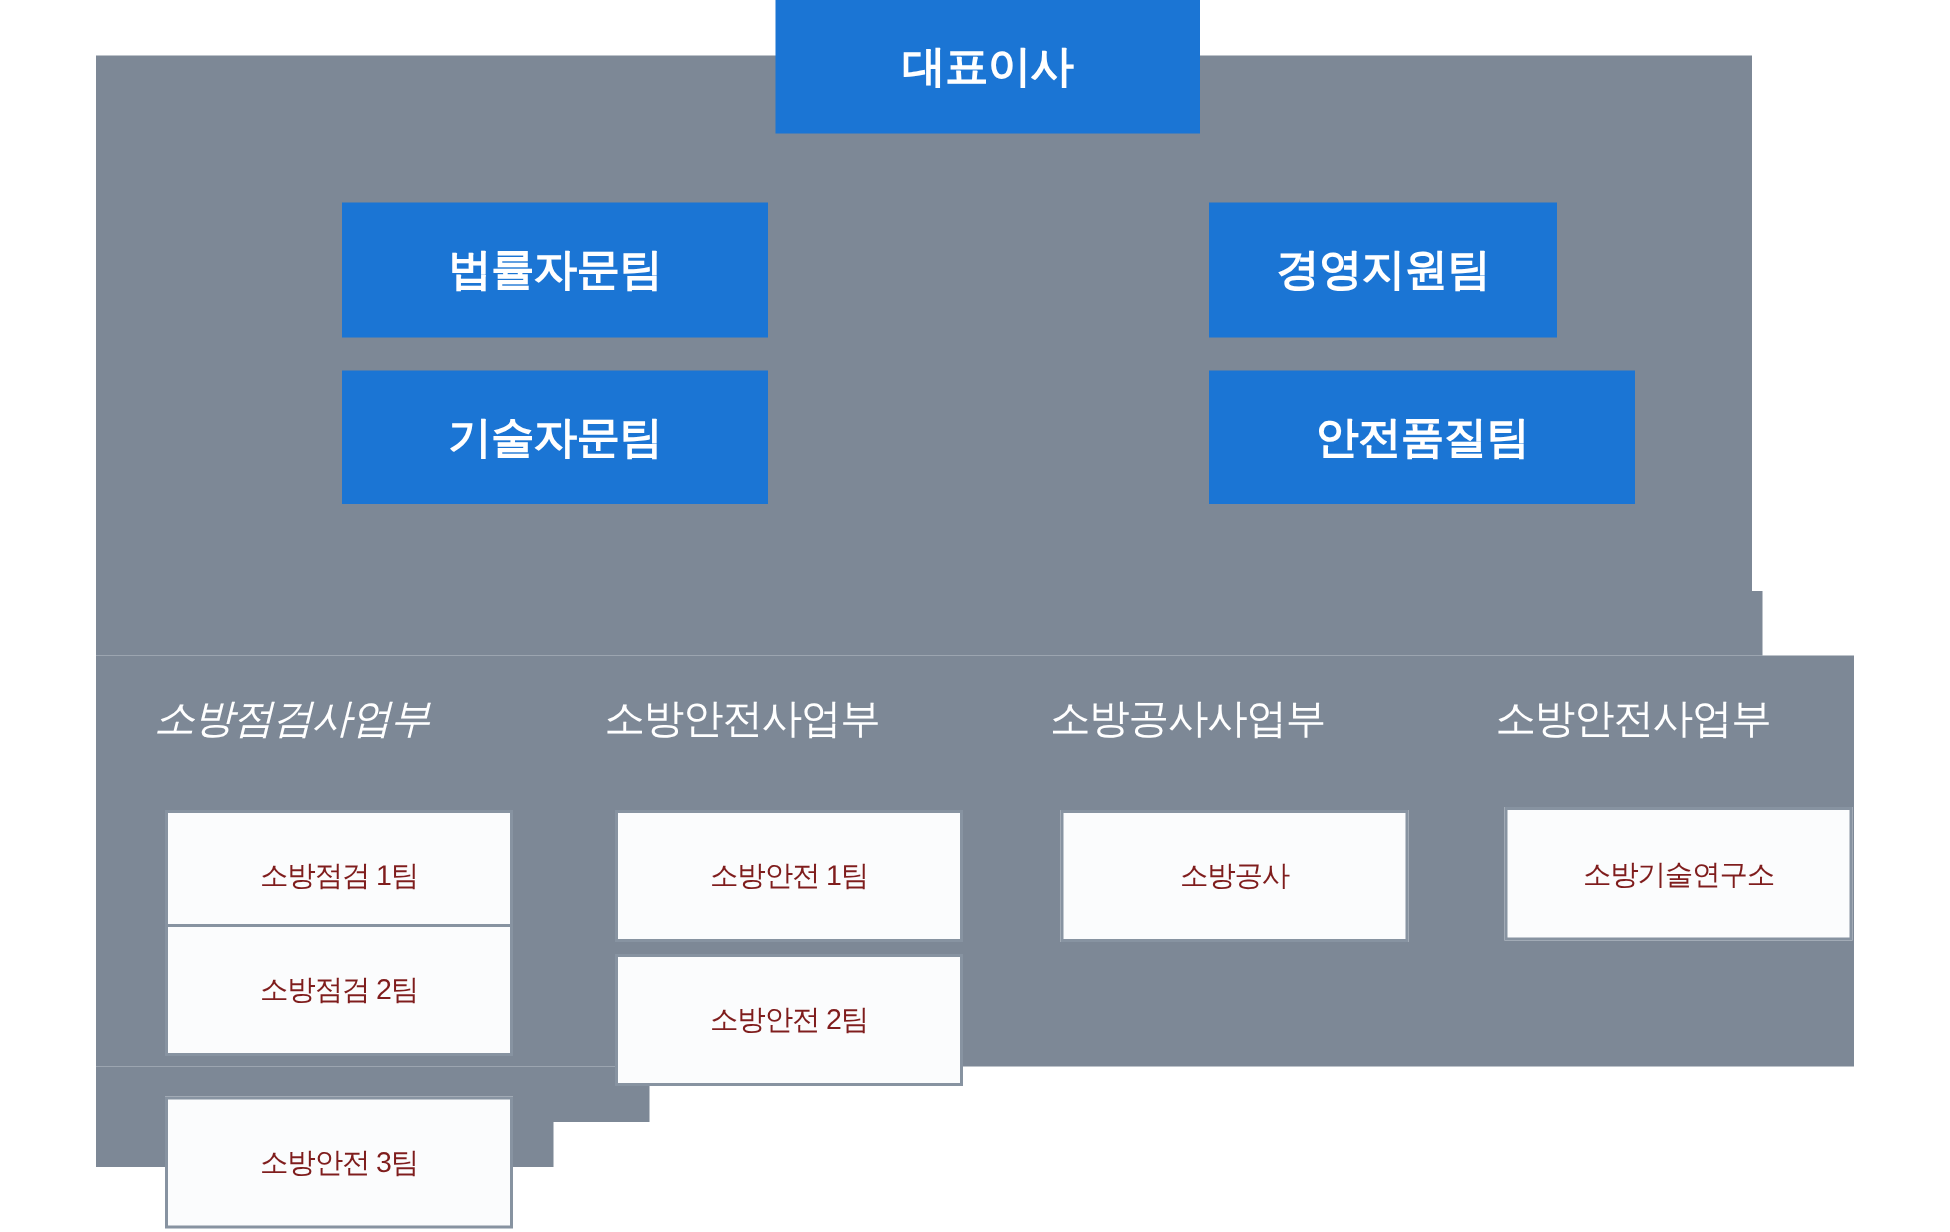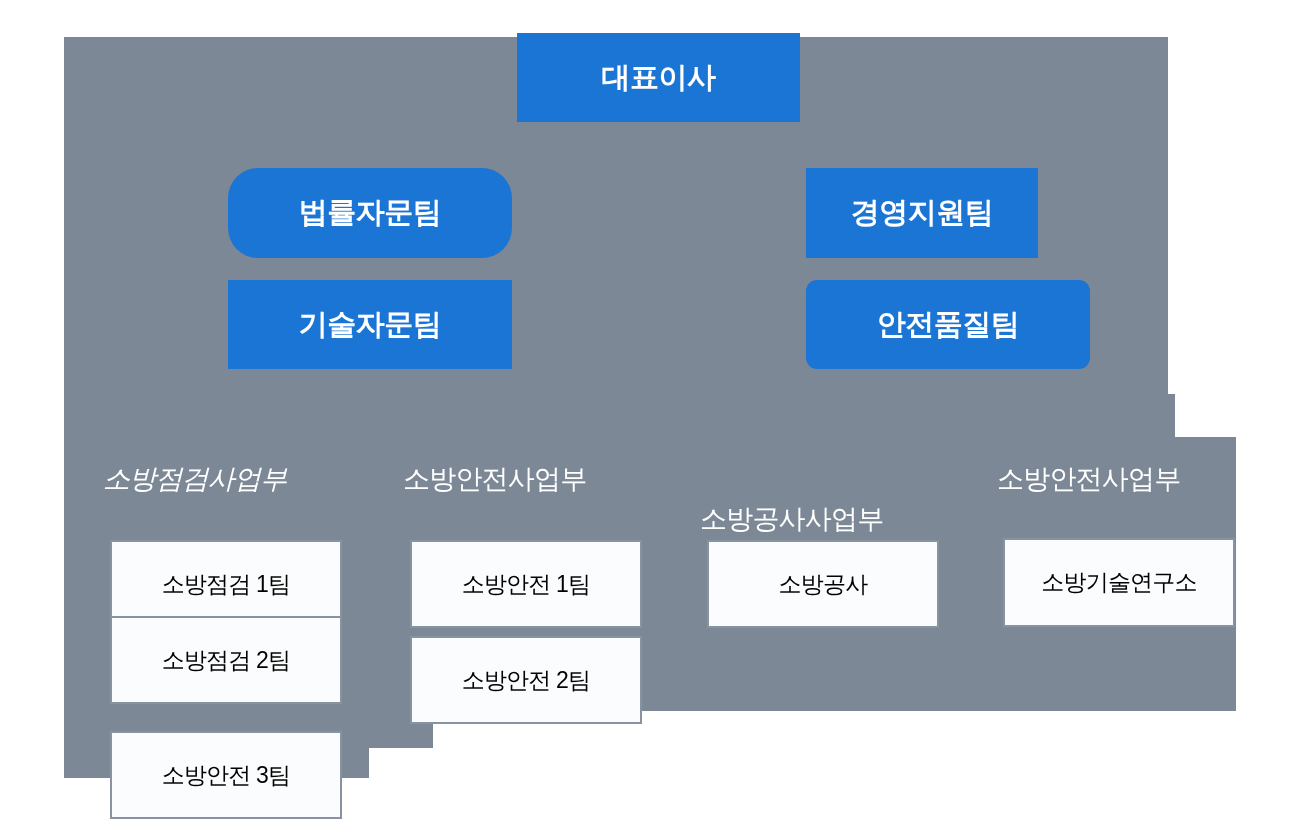--- a/index.html
+++ b/index.html
@@ -34,53 +34,52 @@
     position: absolute;
     background: #1b75d4;
     color: #ffffff;
     display: flex;
     align-items: center;
     justify-content: center;
     font-weight: bold;
     font-size: 29px;
     letter-spacing: -0.5px;
     box-sizing: border-box;
-    margin-top: 33px;
   }
   .box-ceo        { left: 517px; top: 0px;   width: 283px; height: 89px; }
-  .box-legal      { left: 228px; top: 135px; width: 284px; height: 90px; border-radius: 30px; }
+  .box-legal      { left: 228px; top: 135px; width: 284px; height: 90px; }
   .box-tech-adv   { left: 228px; top: 247px; width: 284px; height: 89px; }
   .box-mgmt       { left: 806px; top: 135px; width: 232px; height: 90px; }
-  .box-safety-q   { left: 806px; top: 247px; width: 284px; height: 89px; border-radius: 11px; }
+  .box-safety-q   { left: 806px; top: 247px; width: 284px; height: 89px; }
 
   
   .division-label {
     position: absolute;
     color: #ffffff;
     font-size: 27px;
     font-weight: normal;
     letter-spacing: -0.8px;
     white-space: nowrap;
   }
   .dl-0 { left: 103px;  top: 461px; font-style: italic; }
   .dl-1 { left: 403px;  top: 461px; }
-  .dl-2 { left: 700px;  top: 461px; margin-top: 40px; }
+  .dl-2 { left: 700px;  top: 461px; }
   .dl-3 { left: 997px;  top: 461px; }
 
   
   .team-box {
     position: absolute;
     background: #fbfcfd;
     border: 2px solid #8793a1;
     box-sizing: border-box;
     display: flex;
     align-items: center;
     justify-content: center;
-    color: #000000;
-    font-size: 23px;
+    color: #7f1d1d;
+    font-size: 19px;
     letter-spacing: -0.8px;
     white-space: nowrap;
   }
 
   
   .tb-0-0 { left: 110px; top: 540px; width: 232px; height: 88px; }
   .tb-0-1 { left: 110px; top: 616px; width: 232px; height: 88px; }
   .tb-0-2 { left: 110px; top: 731px; width: 232px; height: 88px; }
   
   .tb-1-0 { left: 410px; top: 540px; width: 232px; height: 88px; }

